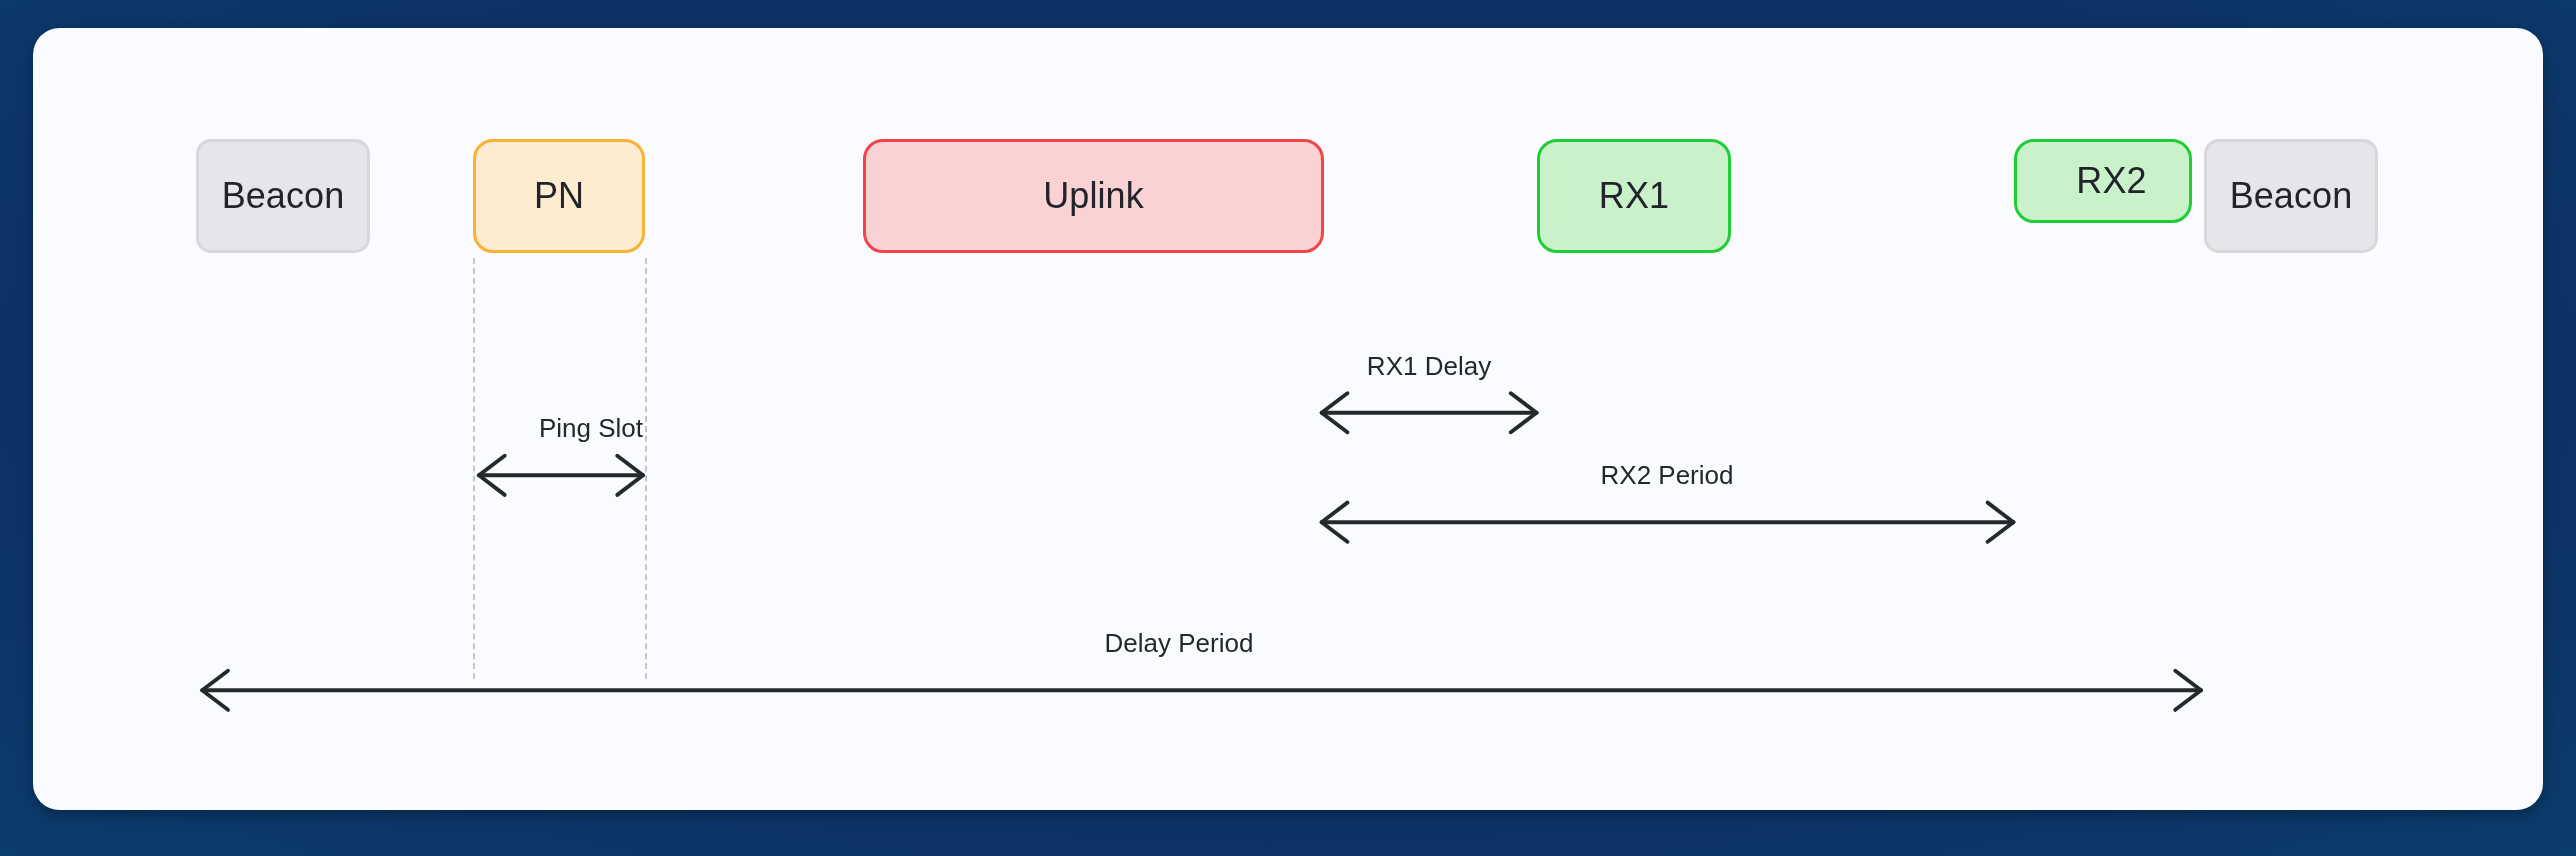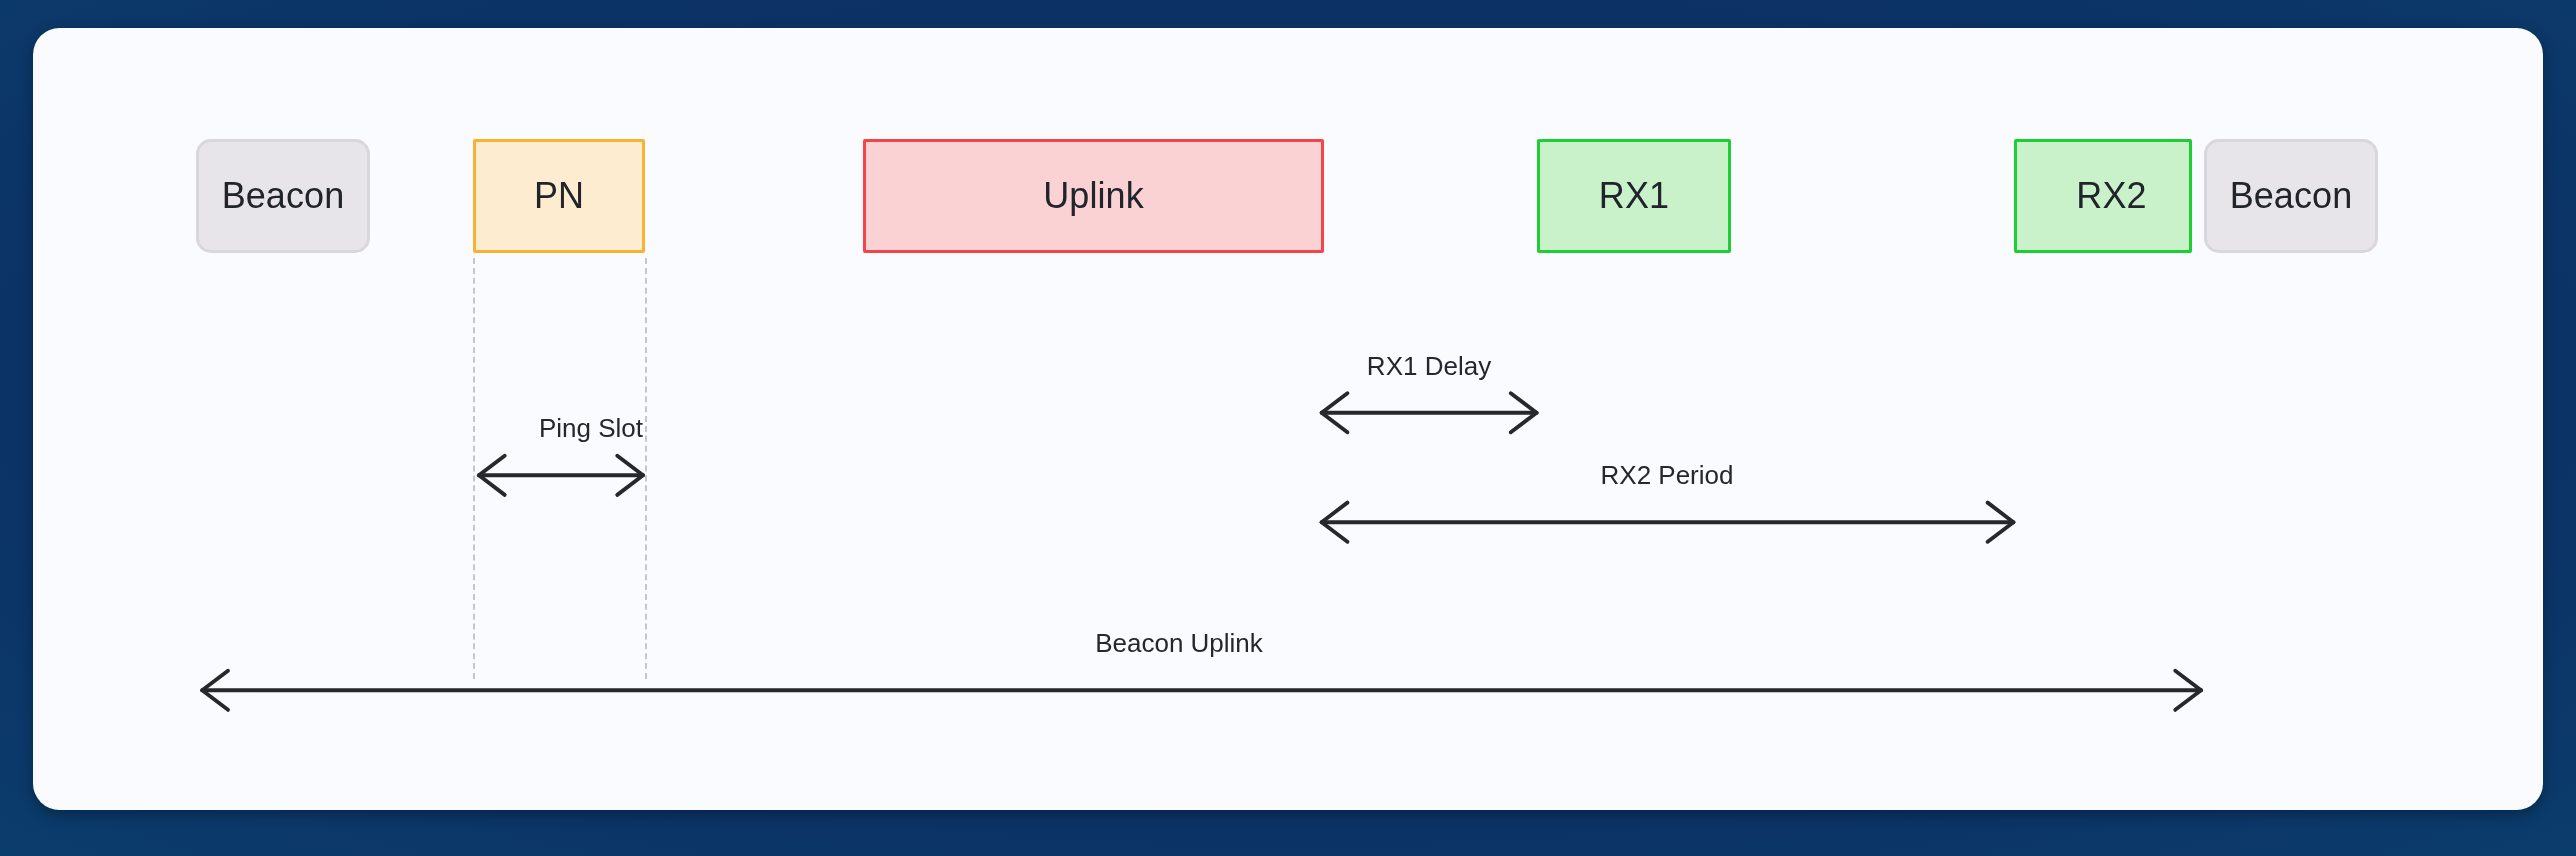--- a/index.html
+++ b/index.html
@@ -43,21 +43,21 @@
     height: 856px;
     pointer-events: none;
   }
 
   .tbox {
     position: absolute;
     box-sizing: border-box;
     display: flex;
     align-items: center;
     justify-content: center;
-    border-radius: 2px;
+    border-radius: 20px;
     border-width: 3.1px;
     border-style: solid;
     font-size: 36px;
     color: #21242a;
     letter-spacing: 0.1px;
     line-height: 1;
   }
 
   .tbox.beacon {
     background: #e7e5ea;
@@ -120,42 +120,42 @@
     </div>
 
     <div class="tbox uplink" style="left:863px; top:139px; width:461px; height:114px;">
       <span>Uplink</span>
     </div>
 
     <div class="tbox rx" style="left:1537px; top:139px; width:194px; height:114px;">
       <span>RX1</span>
     </div>
 
-    <div class="tbox rx" style="left:2014px; top:139px; width:178px; height:114px;padding-left:17px;">
+    <div class="tbox rx" style="left:2014px; top:139px; width:178px; height:84px;padding-left:17px;">
       <span>RX2</span>
     </div>
 
     <div class="tbox beacon" style="left:2204px; top:139px; width:174px; height:114px;">
       <span>Beacon</span>
     </div>
 
     <div class="alabel" style="left:543px; top:428px; transform:translate(-50%,-50%);margin-left:48px;">
       <span>Ping Slot</span>
     </div>
 
     <div class="alabel" style="left:1429px; top:366px; transform:translate(-50%,-50%);">
       <span>RX1 Delay</span>
     </div>
 
     <div class="alabel" style="left:1667px; top:475px; transform:translate(-50%,-50%);">
       <span>RX2 Period</span>
     </div>
 
     <div class="alabel" style="left:1179px; top:643px; transform:translate(-50%,-50%);">
-      <span>Beacon Uplink</span>
+      <span>Delay Period</span>
     </div>
 
     <svg class="arrows" viewBox="0 0 3294 1095">
       <g stroke="#25282d" stroke-width="5" fill="none" stroke-linecap="round" stroke-linejoin="round">
 
         <g>
           <line x1="612" y1="608" x2="822" y2="608"></line>
           <polyline points="645,583 612,608 645,633"></polyline>
           <polyline points="789,583 822,608 789,633"></polyline>
         </g>

